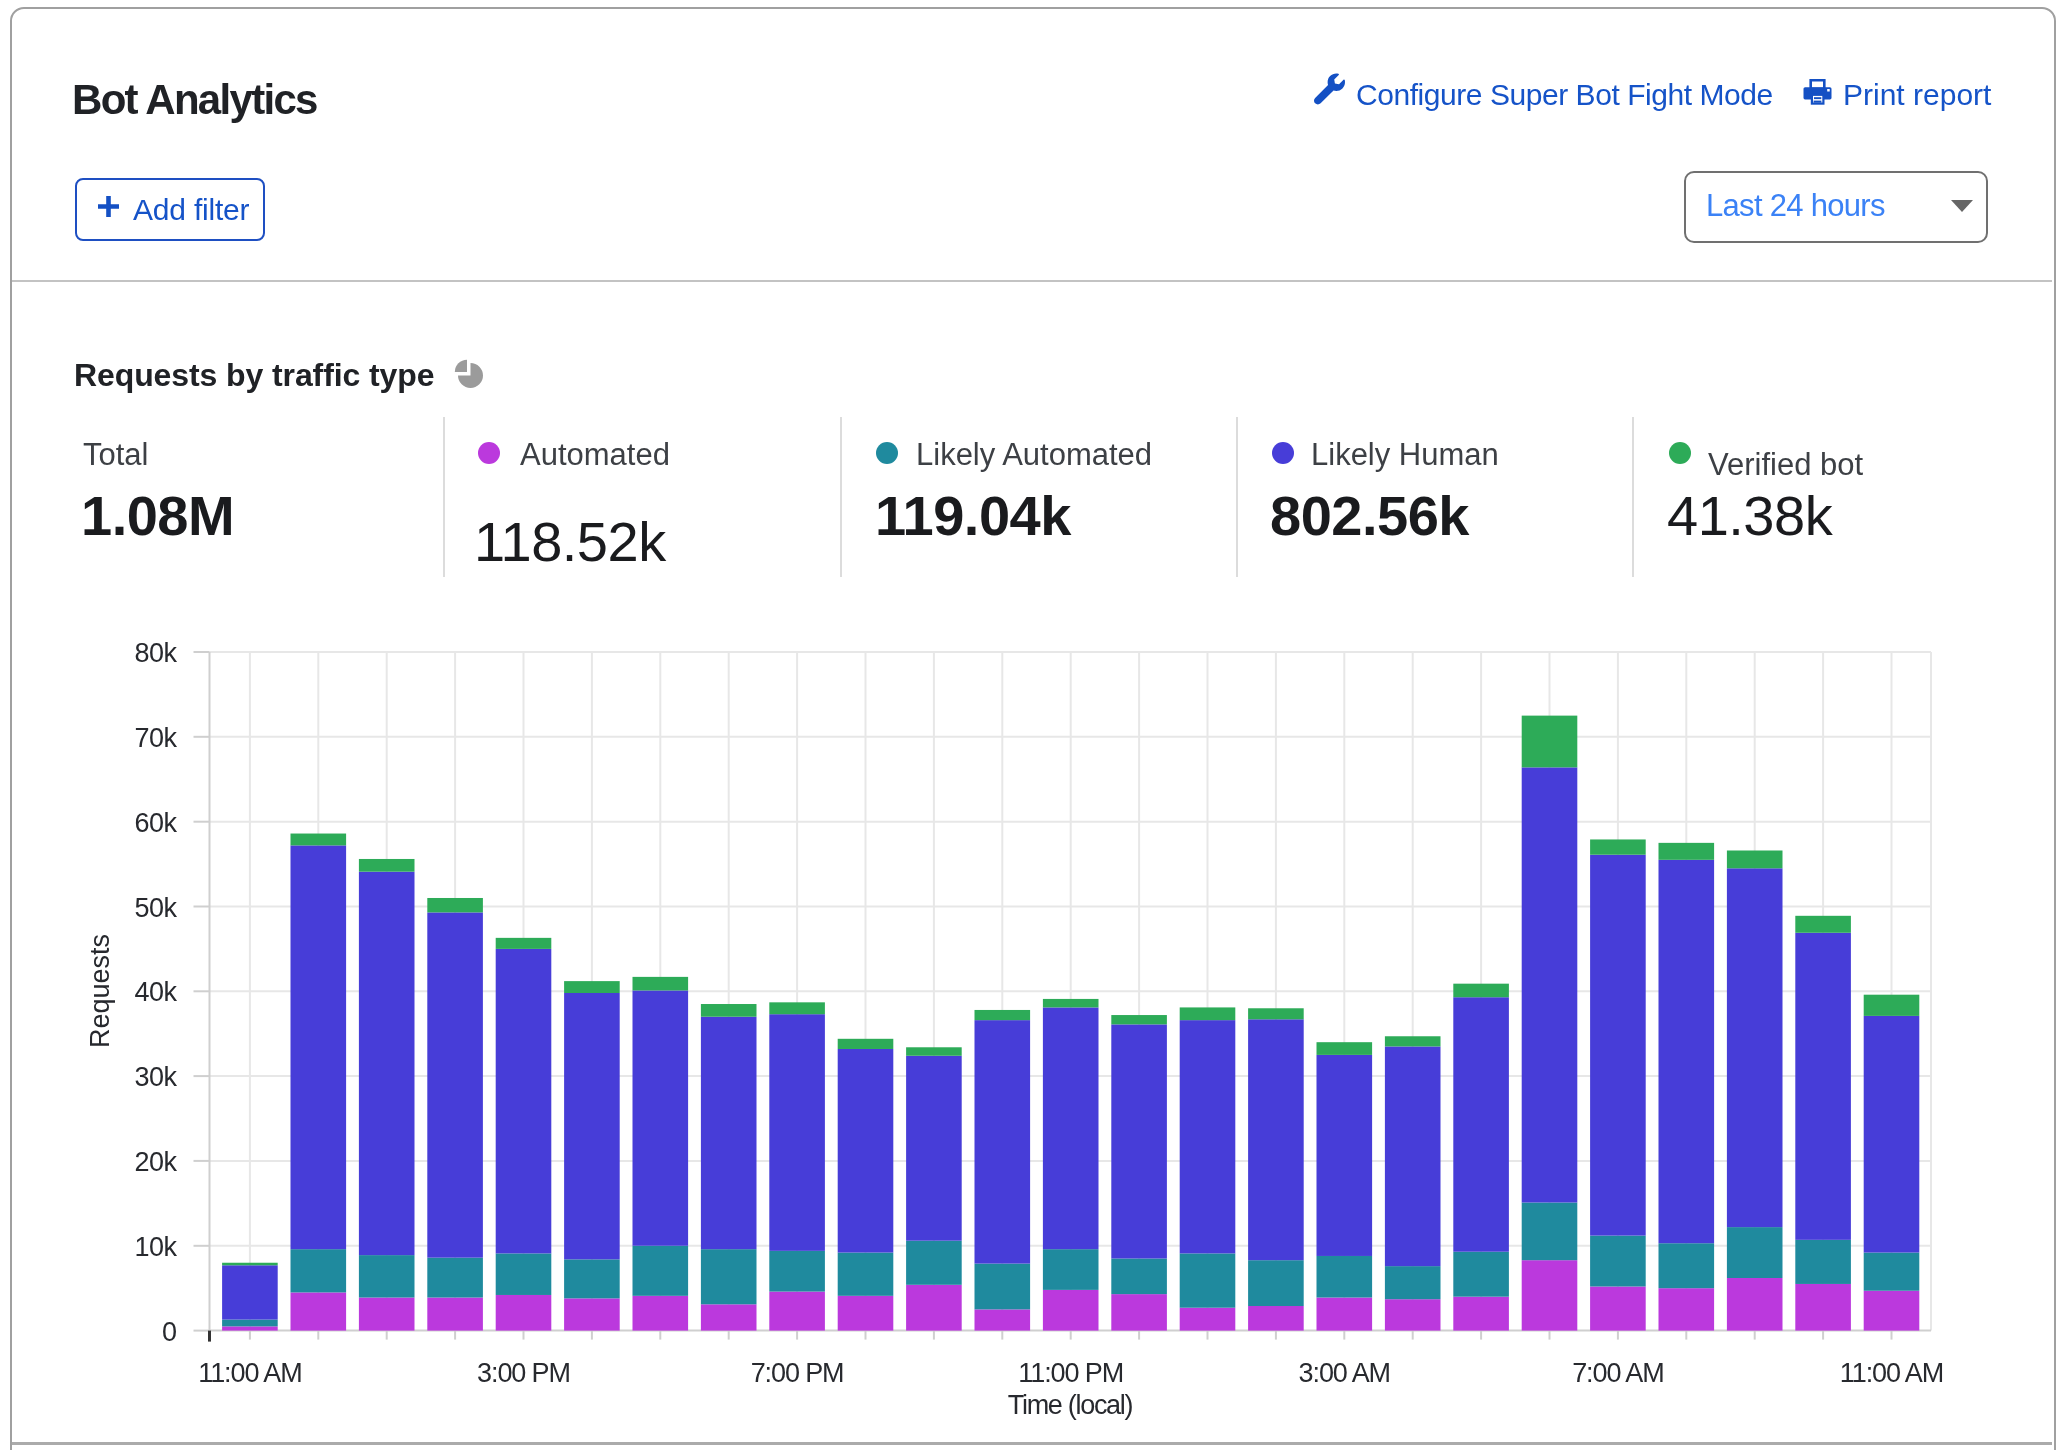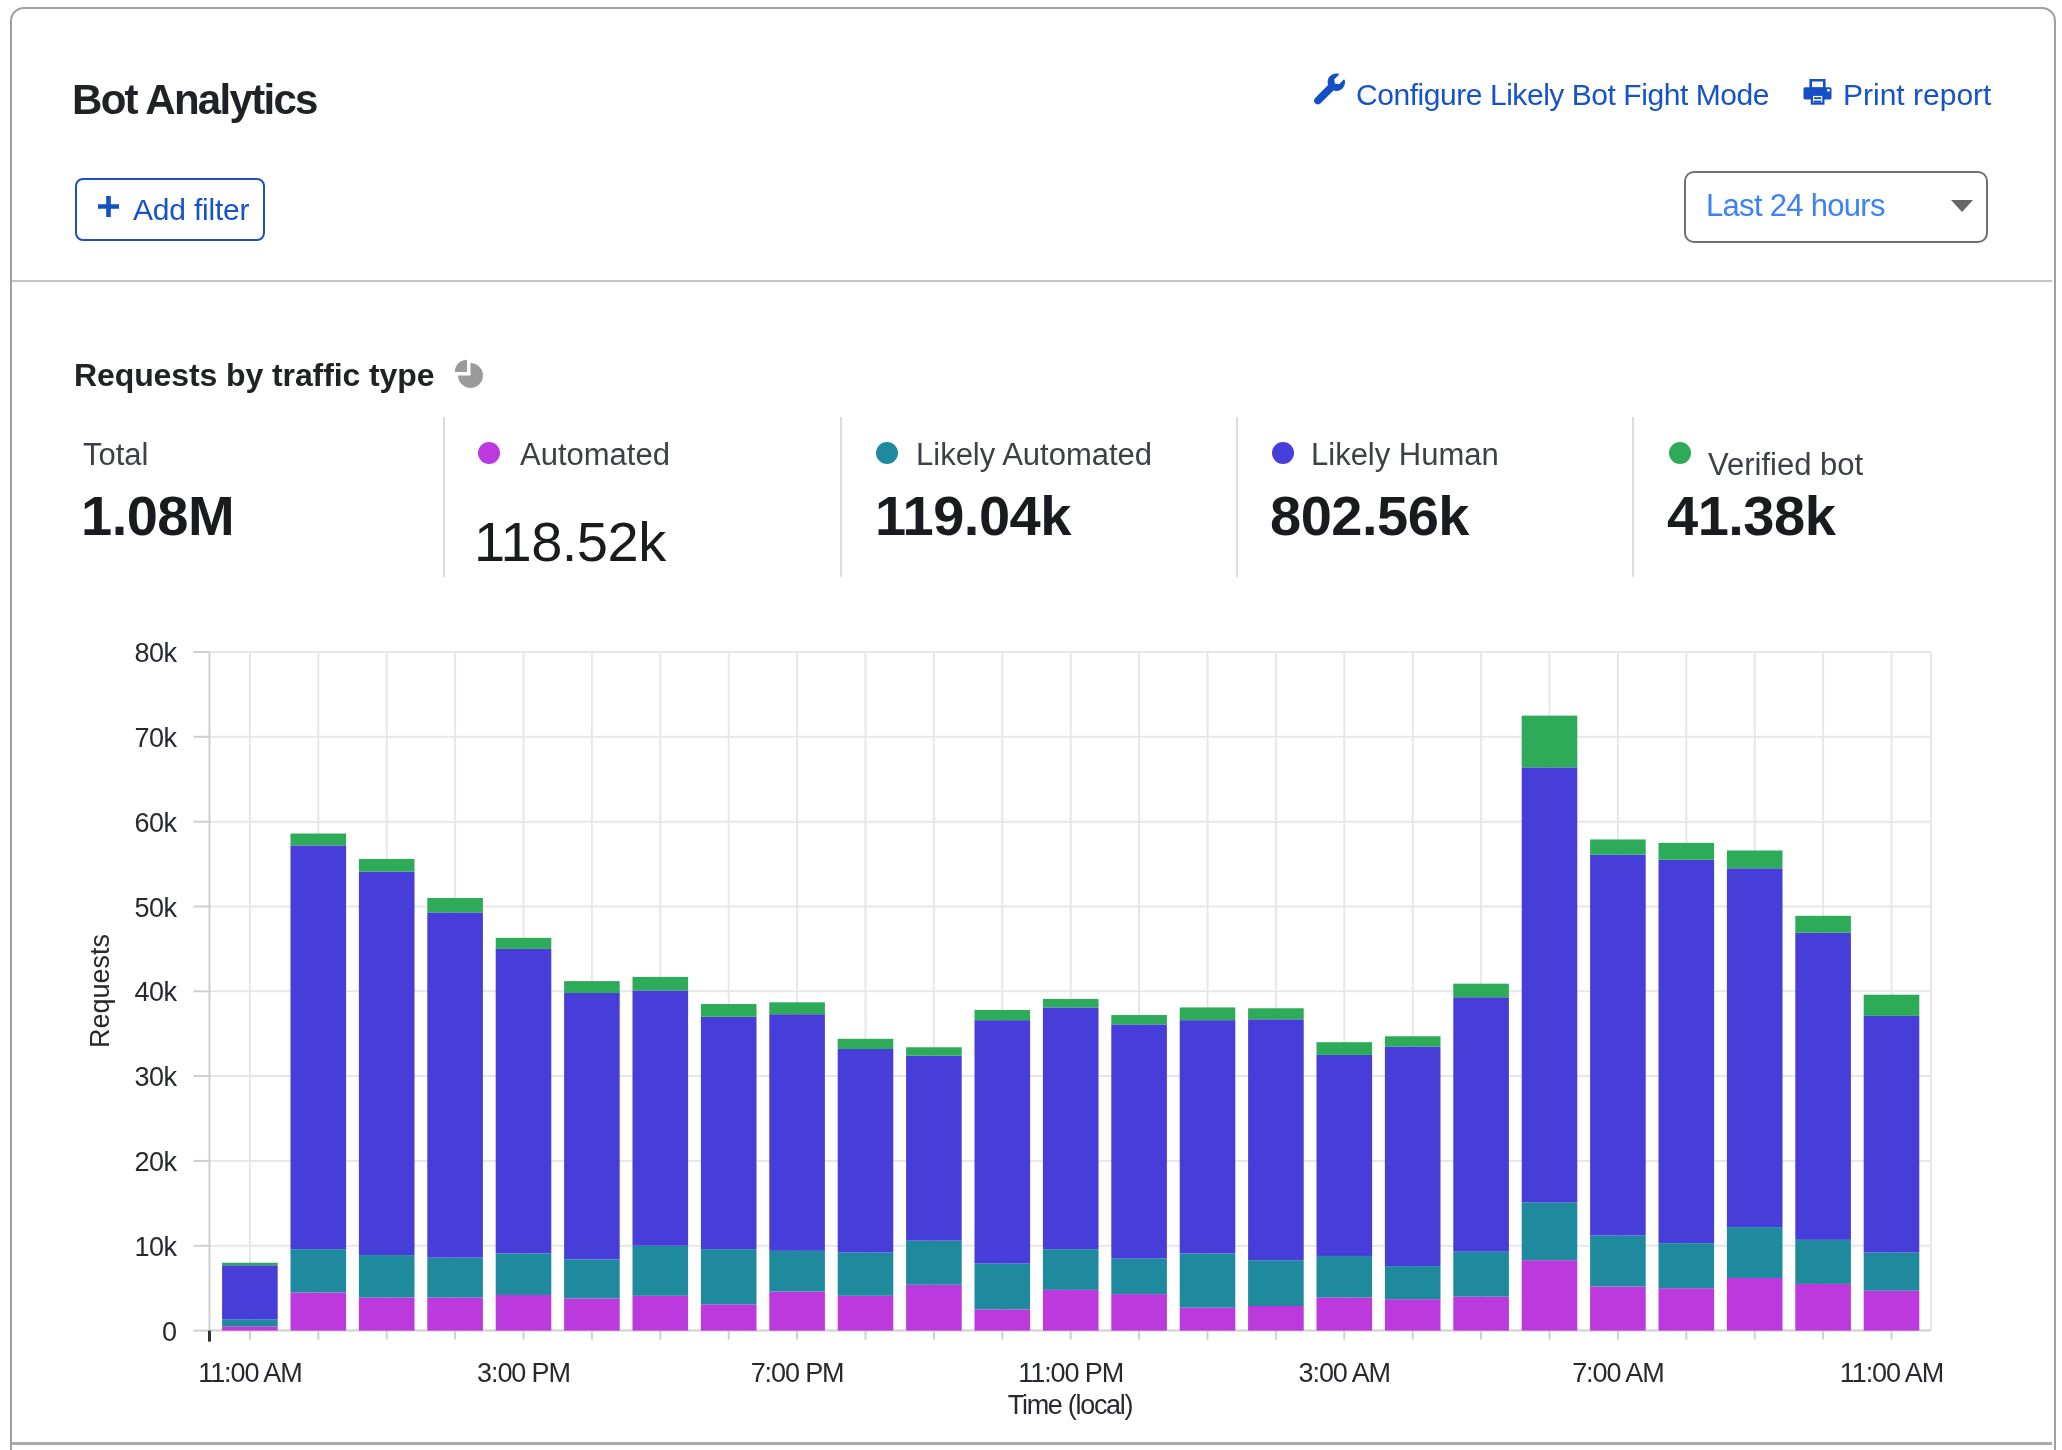--- a/index.html
+++ b/index.html
@@ -10,21 +10,21 @@
   <div style="position:absolute;left:10px;top:7px;width:2042px;height:1600px;border:2px solid #a0a0a0;border-radius:14px;"></div>
 
   <div style="position:absolute;left:12px;top:280px;width:2040px;height:2px;background:#c3c3c3;"></div>
 
   <div style="position:absolute;left:12px;top:1442px;width:2040px;height:2.5px;background:#ababab;"></div>
 
   <div style="position:absolute;left:72px;top:76px;font-size:42px;font-weight:bold;color:#202226;letter-spacing:-1.7px;text-align:center;">Bot Analytics</div>
   <svg width="31" height="32" viewBox="0 0 512 512" style="position:absolute;left:1314px;top:73px;">
       <path fill="#1450c4" d="M507.73 109.1c-2.24-9.03-13.54-12.09-20.12-5.51l-74.36 74.36-67.88-11.31-11.31-67.88 74.36-74.36c6.62-6.62 3.43-17.9-5.66-20.16-47.38-11.74-99.55.91-136.58 37.93-39.64 39.64-50.55 97.1-34.05 147.2L18.74 402.76c-24.99 24.99-24.99 65.51 0 90.5 24.99 24.99 65.51 24.99 90.5 0l213.21-213.21c50.12 16.71 107.47 5.68 147.37-34.22 37.07-37.07 49.7-89.32 37.91-136.73z"></path>
     </svg>
-  <div style="position:absolute;left:1356px;top:78px;font-size:30px;color:#1553c8;letter-spacing:-0.45px;">Configure Likely Bot Fight Mode</div>
+  <div style="position:absolute;left:1356px;top:78px;font-size:30px;color:#1553c8;letter-spacing:-0.45px;">Configure Super Bot Fight Mode</div>
   <svg width="29" height="26" viewBox="0 0 29 26" style="position:absolute;left:1803px;top:79px;">
       <rect x="7.7" y="1.2" width="13.6" height="8.6" fill="none" stroke="#1450c4" stroke-width="2.6"></rect>
       <rect x="0.5" y="8.2" width="28" height="12.2" rx="1.6" fill="#1450c4"></rect>
       <rect x="24.2" y="10" width="2.5" height="2.5" fill="#fff"></rect>
       <rect x="8.9" y="15.8" width="11.5" height="8.8" fill="#fff" stroke="#1450c4" stroke-width="2.2"></rect>
       <rect x="11" y="18.2" width="7.3" height="1.9" fill="#1450c4"></rect>
       <rect x="10.6" y="21.6" width="7.8" height="2.1" fill="#1450c4"></rect>
     </svg>
   <div style="position:absolute;left:1843px;top:78px;font-size:30px;color:#1553c8;text-align:center;">Print report</div>
 
@@ -58,21 +58,21 @@
 <div style="position:absolute;left:875.5px;top:442px;width:22px;height:22px;border-radius:50%;background:#1f8a9e;"></div>
 <div style="position:absolute;left:916px;top:437px;font-size:31px;color:#3d4045;">Likely Automated</div>
 <div style="position:absolute;left:875px;top:483px;font-size:56px;font-weight:bold;color:#1a1b1e;letter-spacing:-0.5px;">119.04k</div>
 <div style="position:absolute;left:1236px;top:417px;width:2px;height:160px;background:#dcdcdc;"></div>
 <div style="position:absolute;left:1271.5px;top:442px;width:22px;height:22px;border-radius:50%;background:#473dd8;"></div>
 <div style="position:absolute;left:1311px;top:437px;font-size:31px;color:#3d4045;">Likely Human</div>
 <div style="position:absolute;left:1270px;top:483px;font-size:56px;font-weight:bold;color:#1a1b1e;letter-spacing:-0.5px;">802.56k</div>
 <div style="position:absolute;left:1632px;top:417px;width:2px;height:160px;background:#dcdcdc;"></div>
 <div style="position:absolute;left:1668.5px;top:442px;width:22px;height:22px;border-radius:50%;background:#2dab58;"></div>
 <div style="position:absolute;left:1708px;top:447px;font-size:31px;color:#3d4045;">Verified bot</div>
-<div style="position:absolute;left:1667px;top:483px;font-size:56px;font-weight:bold;color:#1a1b1e;letter-spacing:-0.5px;">41.38k</div>
+<div style="position:absolute;left:1667px;top:483px;font-size:56px;font-weight:normal;color:#1a1b1e;letter-spacing:-0.5px;">41.38k</div>
 
   <svg width="2062" height="1450" viewBox="0 0 2062 1450" style="position:absolute;left:0;top:0;">
 <line x1="209.5" y1="1245.8" x2="1931.0" y2="1245.8" stroke="#e7e7e7" stroke-width="2"></line>
 <line x1="209.5" y1="1160.9" x2="1931.0" y2="1160.9" stroke="#e7e7e7" stroke-width="2"></line>
 <line x1="209.5" y1="1076.1" x2="1931.0" y2="1076.1" stroke="#e7e7e7" stroke-width="2"></line>
 <line x1="209.5" y1="991.3" x2="1931.0" y2="991.3" stroke="#e7e7e7" stroke-width="2"></line>
 <line x1="209.5" y1="906.5" x2="1931.0" y2="906.5" stroke="#e7e7e7" stroke-width="2"></line>
 <line x1="209.5" y1="821.7" x2="1931.0" y2="821.7" stroke="#e7e7e7" stroke-width="2"></line>
 <line x1="209.5" y1="736.8" x2="1931.0" y2="736.8" stroke="#e7e7e7" stroke-width="2"></line>
 <line x1="209.5" y1="652.0" x2="1931.0" y2="652.0" stroke="#e7e7e7" stroke-width="2"></line>

